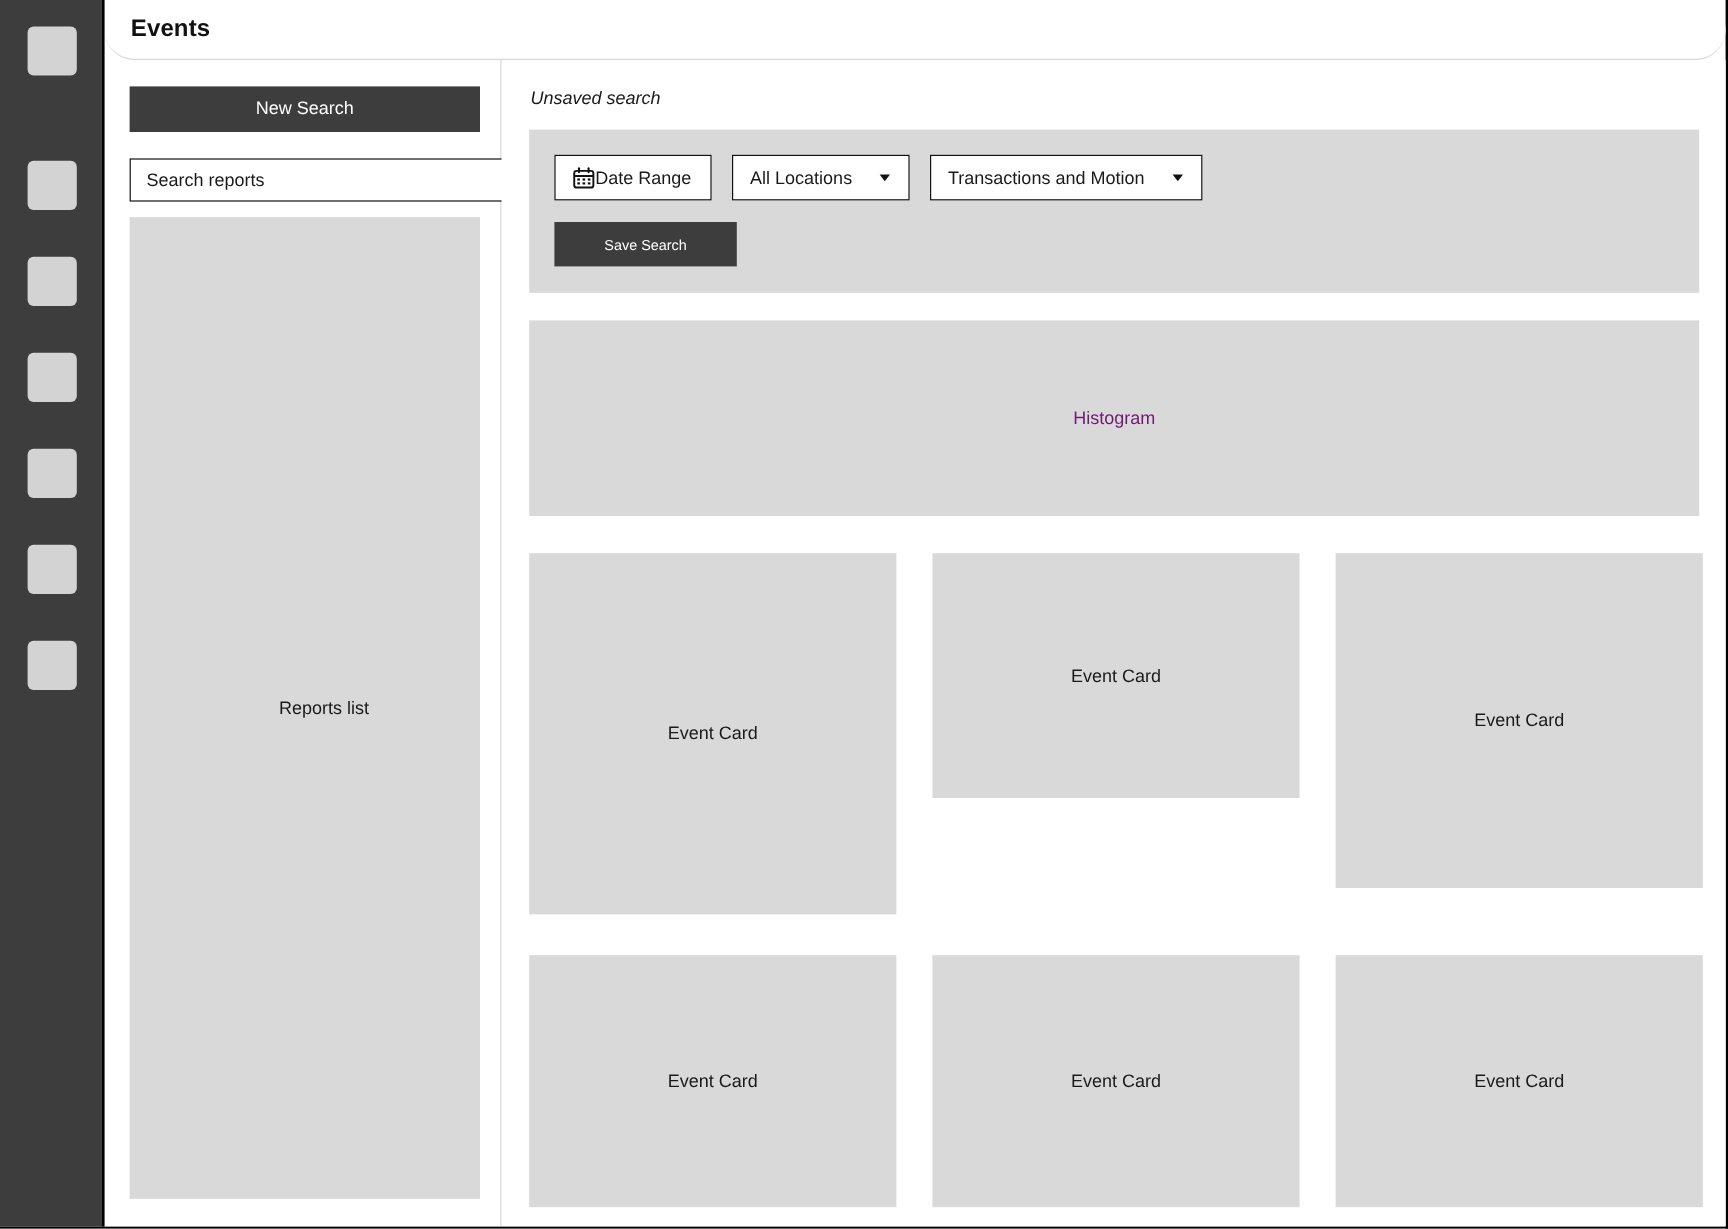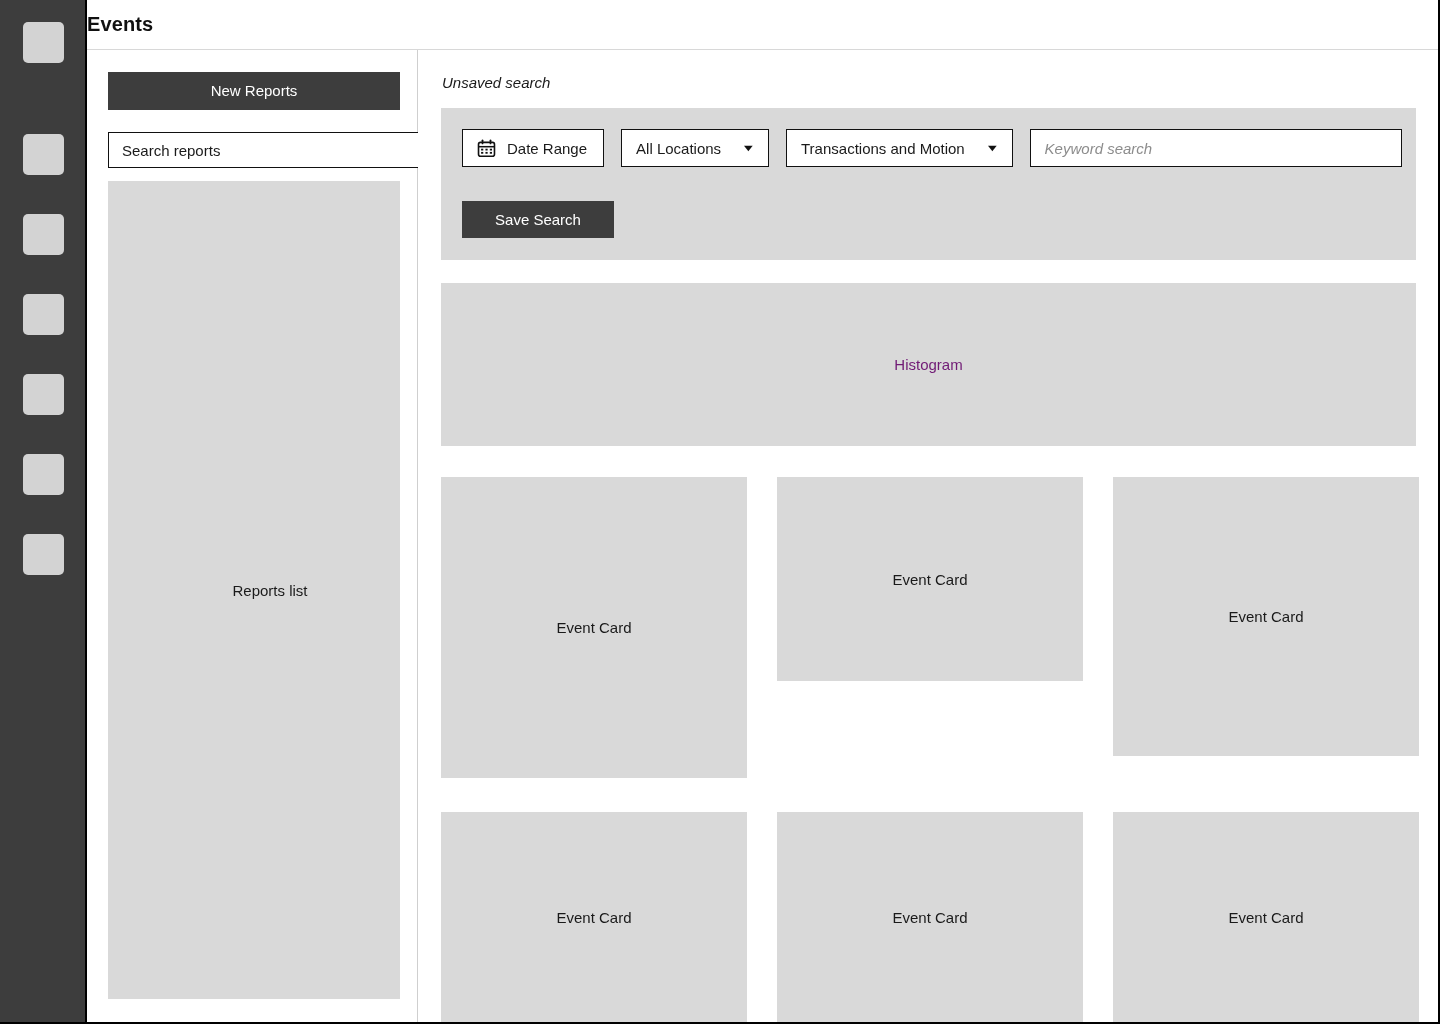--- a/index.html
+++ b/index.html
@@ -50,21 +50,23 @@
     min-width: 0;
   }
 
   
   .header {
     height: 50px;
     flex: 0 0 50px;
     border-bottom: 1px solid #d8d8d8;
     display: flex;
     align-items: center;
-    background: #ffffff;
+    padding-left: 22px;
+    background: #ffffff;
+    border-radius: 25px;
   }
   .header-title {
     font-size: 20px;
     font-weight: bold;
     letter-spacing: 0.1px;
     color: #111111;
   }
 
   
   .body {
@@ -156,21 +158,21 @@
     background: #ffffff;
     border: 1px solid #111111;
     display: flex;
     align-items: center;
     font-size: 15px;
     color: #1a1a1a;
     padding: 0 14px;
     cursor: pointer;
     white-space: nowrap;
   }
-  .date-range { gap: 11px; padding-left: 14px; padding-right: 16px; justify-content: space-between; }
+  .date-range { padding-left: 14px; padding-right: 16px; justify-content: space-between; }
   .dropdown { gap: 22px; }
   .caret {
     font-size: 11px;
     line-height: 1;
     color: #111111;
     transform: scaleX(1.35) scaleY(0.85);
     display: inline-block;
   }
   .keyword-field {
     flex: 1 1 auto;
@@ -181,28 +183,28 @@
     font-size: 15px;
     font-style: italic;
     color: #8c8c8c;
     padding: 0 14px;
     outline: none;
     min-width: 0;
     margin-right: 14px;
   }
   .keyword-field::placeholder { color: #8c8c8c; opacity: 1; font-style: italic; }
   .btn-save {
-    margin-top: 34px;
+    margin-top: 18px;
     width: 152px;
     height: 37px;
     background: #3d3d3d;
     color: #ffffff;
     border: none;
     font-family: "Liberation Sans", sans-serif;
-    font-size: 15px;
+    font-size: 12px;
     text-align: center;
     cursor: pointer;
     padding: 0;
   }
 
   
   .cal-icon { width: 19px; height: 19px; display: block; flex: 0 0 19px; }
 
   
   .histogram {
@@ -257,21 +259,21 @@
 
   <div class="main">
 
     <header class="header">
       <span class="header-title">Events</span>
     </header>
 
     <div class="body">
 
       <aside class="reports-panel">
-        <button class="btn-primary">New Reports</button>
+        <button class="btn-primary">New Search</button>
 
         <input class="search-input" type="text" placeholder="Search reports" style="">
 
         <div class="reports-list">
           <span>Reports list</span>
         </div>
       </aside>
 
       <section class="content">
 
@@ -299,21 +301,20 @@
             <div class="filter-control dropdown">
               <span>All Locations</span>
               <span class="caret">▼</span>
             </div>
 
             <div class="filter-control dropdown">
               <span>Transactions and Motion</span>
               <span class="caret">▼</span>
             </div>
 
-            <input class="keyword-field" type="text" placeholder="Keyword search" style="">
           </div>
 
           <button class="btn-save">Save Search</button>
         </div>
 
         <div class="histogram">
           <span>Histogram</span>
         </div>
 
         <div class="cards" id="cards">

